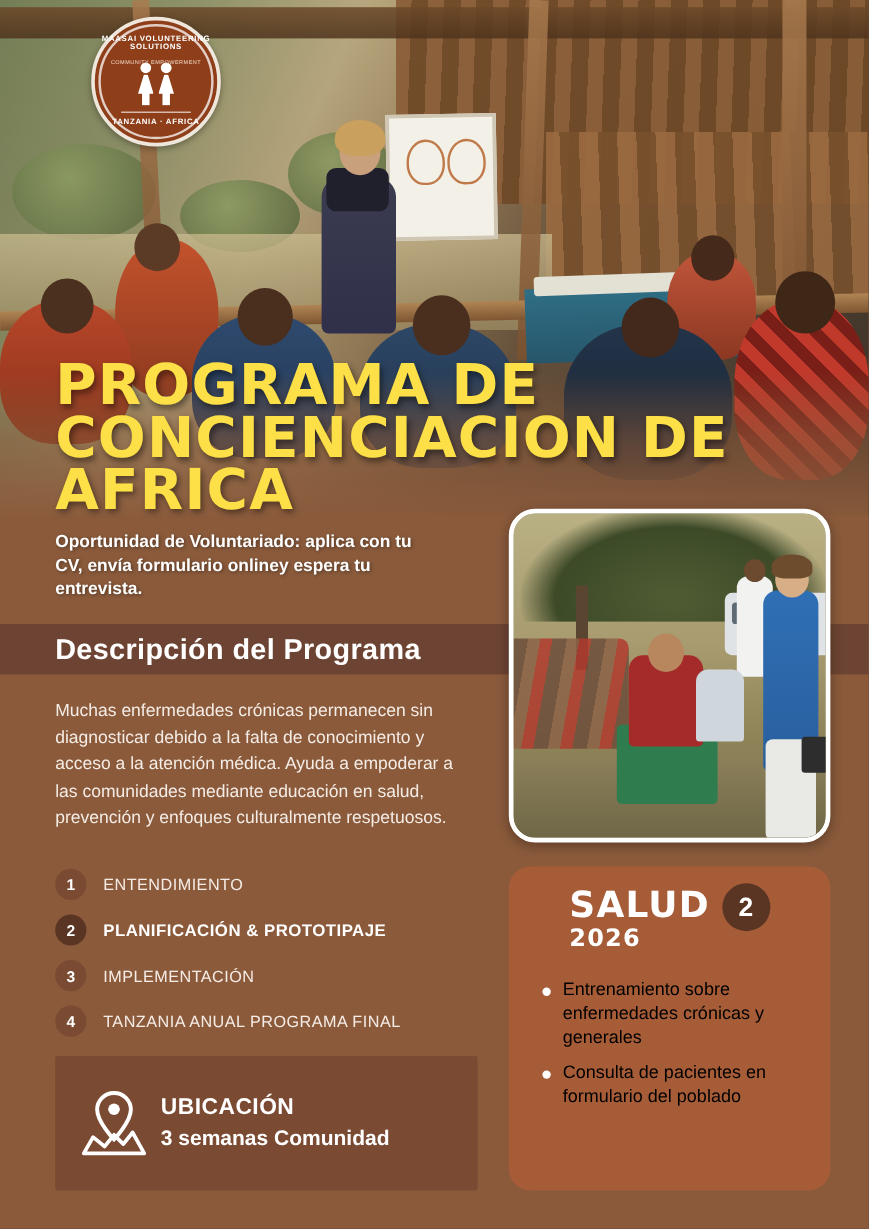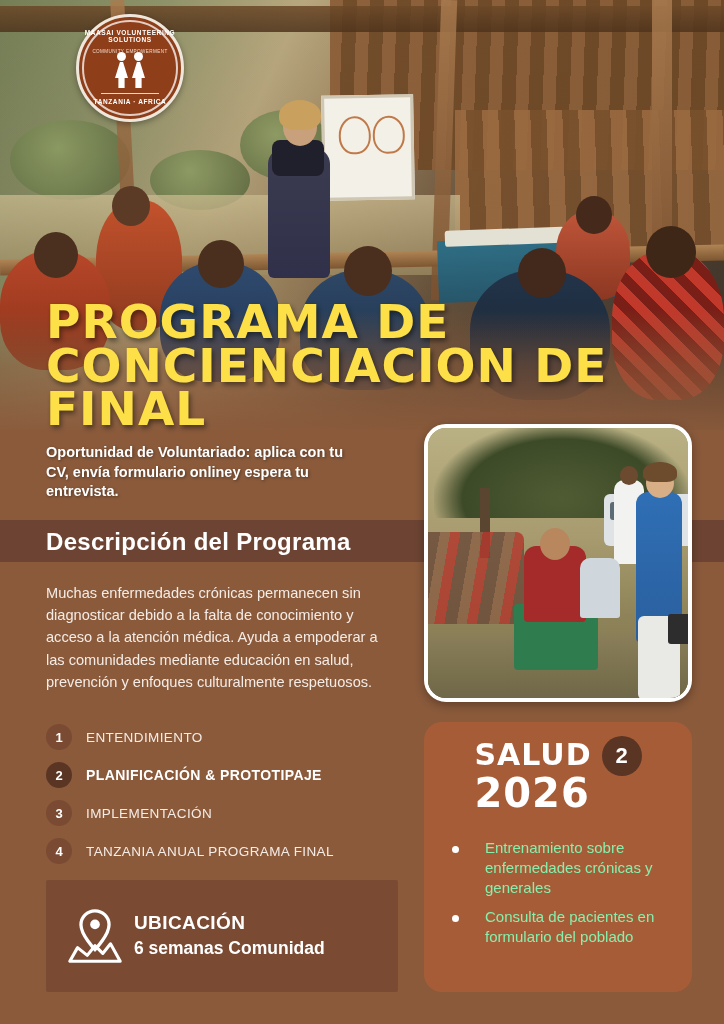--- a/index.html
+++ b/index.html
@@ -258,31 +258,31 @@
 
   
   .etapa-card {
     position: absolute; left: 424px; top: 722px;
     width: 268px; height: 270px;
     background: #a75c38; border-radius: 18px;
     padding: 18px 22px;
   }
   .etapa-head { display: flex; align-items: flex-start; justify-content: center; gap: 10px; }
   .etapa-word { color: #fff; font-size: 30px; font-weight: 900; letter-spacing: 1px; line-height: 1; font-family:"DejaVu Sans",sans-serif;}
-  .etapa-year { color: #fff; font-size: 40px; font-weight: 900; letter-spacing: 1px; line-height: 1.15; text-align: left; font-family:"DejaVu Sans",sans-serif;}
+  .etapa-year { color: #fff; font-size: 20px; font-weight: 900; letter-spacing: 1px; line-height: 1.15; text-align: left; font-family:"DejaVu Sans",sans-serif;}
   .etapa-badge {
     width: 40px; height: 40px; border-radius: 50%;
     background: #5b3524; color: #fff;
     display: flex; align-items: center; justify-content: center;
     font-size: 22px; font-weight: bold; margin-top: -4px; flex: 0 0 auto;
   }
   .etapa-list { margin-top: 22px; padding-left: 6px; }
   .etapa-item { display: flex; align-items: flex-start; margin-bottom: 10px; }
   .etapa-bullet { width: 7px; height: 7px; border-radius: 50%; background: #fff; margin: 8px 10px 0 0; flex: 0 0 auto; }
-  .etapa-text { color: #86efac; font-size: 15px; line-height: 1.32; margin-left: 16px; }
+  .etapa-text { color: #000000; font-size: 15px; line-height: 1.32; }
 </style>
 </head>
 <body>
 
 <div class="poster">
 
   <div class="hero">
     <div class="hero-bg"></div>
     <div class="roofpanel"></div>
     <div class="roofpanel2"></div>
@@ -337,21 +337,21 @@
       </div>
       <div class="logo-divider"></div>
       <div class="logo-bottom-text">TANZANIA · AFRICA</div>
     </div>
   </div>
 
   <div class="title-block">
     <h1>
       <span class="l">PROGRAMA DE</span>
       <span class="l">CONCIENCIACION DE</span>
-      <span class="l">FINAL</span>
+      <span class="l">AFRICA</span>
     </h1>
     <div class="subtitle">Oportunidad de Voluntariado: aplica con tu CV, envía formulario onliney espera tu entrevista.</div>
   </div>
 
   <div class="desc-band"></div>
   <div class="desc-title">Descripción del Programa</div>
   <div class="desc-body">Muchas enfermedades crónicas permanecen sin diagnosticar debido a la falta de conocimiento y acceso a la atención médica. Ayuda a empoderar a las comunidades mediante educación en salud, prevención y enfoques culturalmente respetuosos.</div>
 
   <div class="photo-card">
     <div class="pc-bg"></div>
@@ -395,21 +395,21 @@
   <div class="location-card">
     <div class="loc-icon">
       <svg viewBox="0 0 64 64" width="62" height="62" aria-hidden="true">
         <path d="M32 6c-8 0-14.5 6.4-14.5 14.3C17.5 31 32 46 32 46s14.5-15 14.5-25.7C46.5 12.4 40 6 32 6z" fill="none" stroke="#ffffff" stroke-width="3.4"></path>
         <circle cx="32" cy="20" r="5" fill="#ffffff"></circle>
         <path d="M14 44 L6 58 H58 L48 40 L40 50 L32 42 L24 52 Z" fill="none" stroke="#ffffff" stroke-width="3.2" stroke-linejoin="round"></path>
       </svg>
     </div>
     <div class="loc-text">
       <div class="loc-title">UBICACIÓN</div>
-      <div class="loc-line">6 semanas Comunidad</div>
+      <div class="loc-line">3 semanas Comunidad</div>
     </div>
   </div>
 
   <div class="etapa-card">
     <div class="etapa-head">
       <div>
         <div class="etapa-word">SALUD</div>
         <div class="etapa-year">2026</div>
       </div>
       <div class="etapa-badge">2</div>

